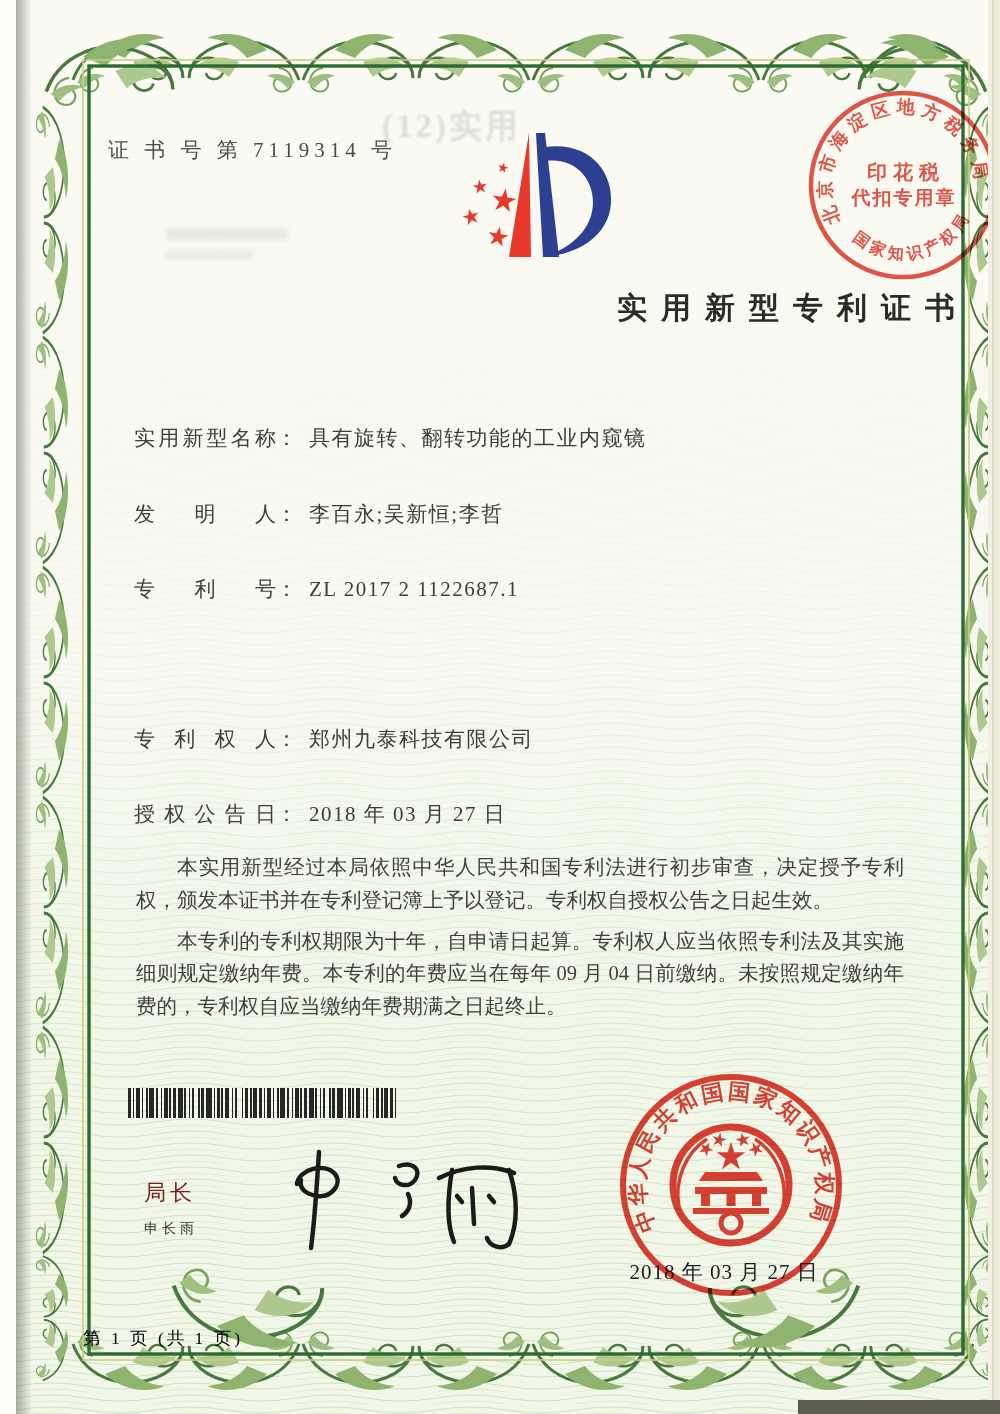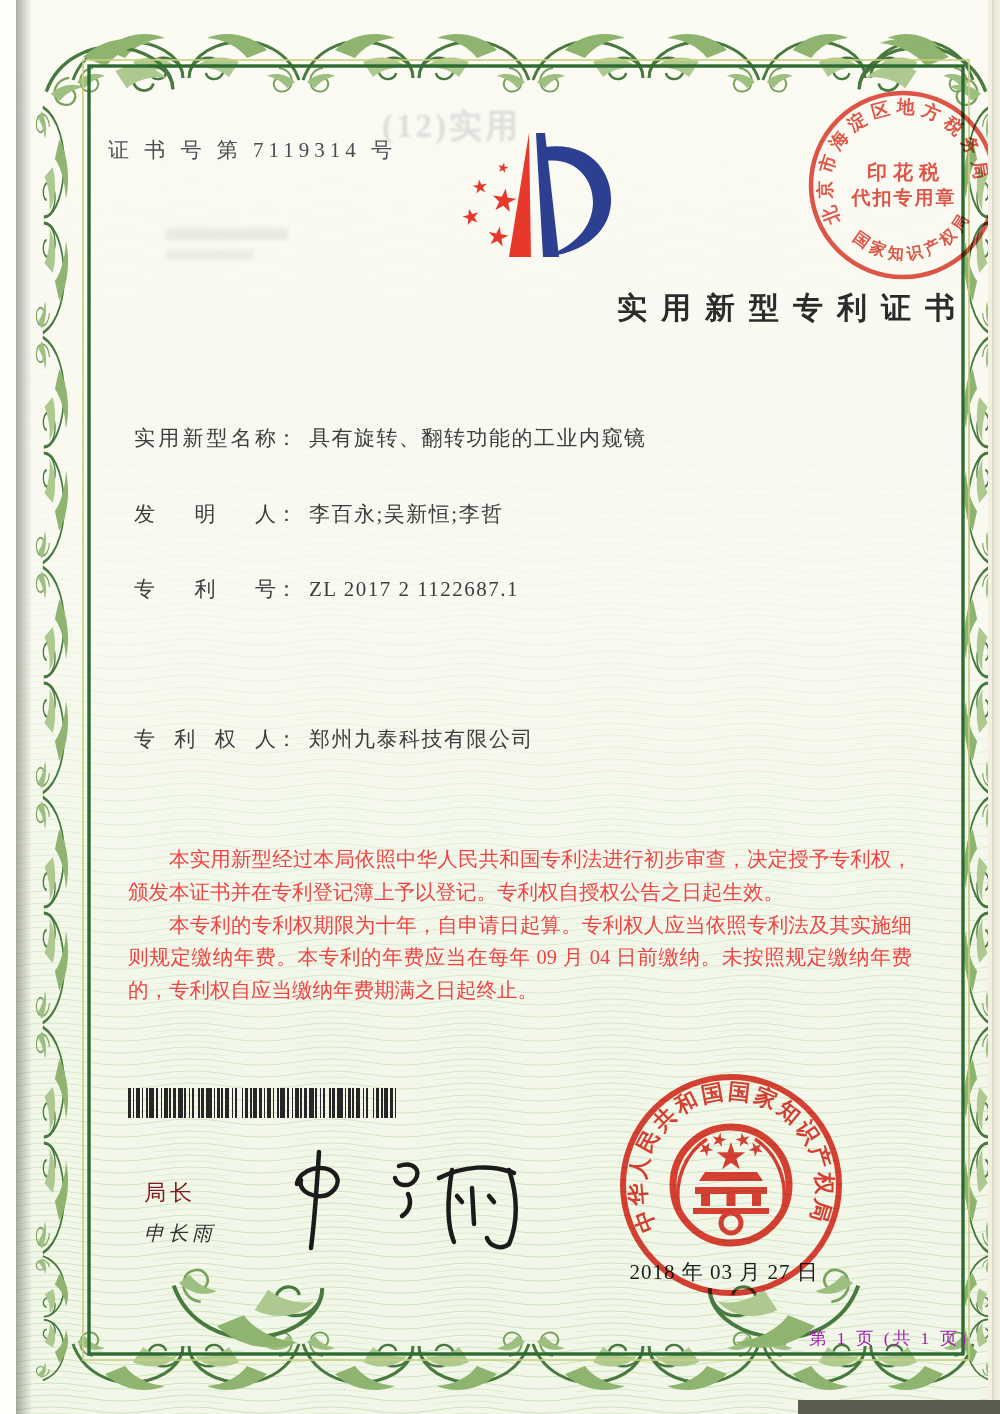--- a/index.html
+++ b/index.html
@@ -15,28 +15,28 @@
   .bottom-sliver{left:782px;top:1400px;width:218px;height:14px;background:#5c5d50;z-index:6;}
   
   .certno{left:92px;top:136px;font-size:21px;letter-spacing:5px;color:#4b4b52;z-index:3;}
   .title{left:67px;top:288px;width:886px;text-align:right;font-size:30px;font-weight:bold;
          letter-spacing:14px;text-indent:14px;color:#2b2b2b;z-index:3;}
   .field{position:absolute;left:118px;font-size:21px;color:#3d3d3d;white-space:nowrap;z-index:3;}
   .flabel{display:inline-block;width:142px;text-align:justify;text-align-last:justify;font-family:Liberation Mono, monospace;}
   .fcolon{display:inline-block;margin-right:12px;}
   .fvalue{letter-spacing:1.5px;}
   .paras{left:112px;top:843px;width:784px;z-index:3;}
-  .paras p{margin:0;text-indent:2em;font-size:20.5px;line-height:32.8px;
-           text-align:justify;color:#ef4444;}
+  .paras p{margin:8px;text-indent:2em;font-size:20.5px;line-height:32.8px;
+           text-align:justify;color:#404040;}
   .director{left:128px;top:1178px;font-size:22px;color:#7f1d1d;letter-spacing:4px;z-index:3;}
-  .director2{left:128px;top:1220px;font-size:20px;color:#333;letter-spacing:4px;z-index:3;font-style:italic;}
+  .director2{left:128px;top:1220px;font-size:14px;color:#333;letter-spacing:4px;z-index:3;}
   .sealdate{left:608px;top:1258px;width:200px;text-align:center;font-size:21px;
             letter-spacing:1px;color:#1d1d1d;z-index:3;}
-  .footer{left:67px;top:1326px;width:886px;text-align:right;font-size:17.5px;
-          letter-spacing:3px;color:#a21caf;z-index:3;}
+  .footer{left:67px;top:1326px;width:886px;text-align:left;font-size:17.5px;
+          letter-spacing:3px;color:#000000;z-index:3;}
   
   .ghost1{left:366px;top:104px;font-size:33px;font-weight:bold;color:#c2c2c2;opacity:.5;
           letter-spacing:3px;filter:blur(1.2px);z-index:1;}
   .ghost2{left:150px;top:228px;width:122px;height:12px;background:#9a9a9a;opacity:.16;
           filter:blur(2px);z-index:1;}
   .ghost3{left:150px;top:250px;width:88px;height:10px;background:#9a9a9a;opacity:.14;
           filter:blur(2px);z-index:1;}
   .seal-wrap{z-index:4;mix-blend-mode:multiply;}
   svg text{font-family:"Liberation Serif","DejaVu Serif",serif;}
 </style>
@@ -162,20 +162,23 @@
     <span class="flabel">实用新型名称</span><span class="fcolon">：</span><span class="fvalue">具有旋转、翻转功能的工业内窥镜</span>
   </div>
   <div class="field" style="top:500px">
     <span class="flabel">发明人</span><span class="fcolon">：</span><span class="fvalue">李百永;吴新恒;李哲</span>
   </div>
   <div class="field" style="top:575px">
     <span class="flabel">专利号</span><span class="fcolon">：</span><span class="fvalue">ZL 2017 2 1122687.1</span>
   </div>
   <div class="field" style="top:725px">
     <span class="flabel">专利权人</span><span class="fcolon">：</span><span class="fvalue">郑州九泰科技有限公司</span>
+  </div>
+  <div class="field" style="top:800px">
+    <span class="flabel">授权公告日</span><span class="fcolon">：</span><span class="fvalue">2018 年 03 月 27 日</span>
   </div>
 
   <div class="abs paras">
     <p>本实用新型经过本局依照中华人民共和国专利法进行初步审查，决定授予专利权，颁发本证书并在专利登记簿上予以登记。专利权自授权公告之日起生效。</p>
     <p>本专利的专利权期限为十年，自申请日起算。专利权人应当依照专利法及其实施细则规定缴纳年费。本专利的年费应当在每年 09 月 04 日前缴纳。未按照规定缴纳年费的，专利权自应当缴纳年费期满之日起终止。</p>
   </div>
 
   <svg class="abs" style="left:112px;top:1088px;z-index:3" width="268" height="30" viewBox="0 0 268 30">
     <line x1="0" y1="15" x2="268" y2="15" stroke="#262626" stroke-width="30" stroke-dasharray="3 2 1 2 4 2 1 3 2 1 5 2 2 3 1 2 4 1 2 2 3 2 5 1 2 3 1 2 2 4 2 1 3 2 6 2 1 2 3 1 2 2 4 3 1 2 2 5 1 2 3 2 2 1 4 2"></line>
   </svg>

